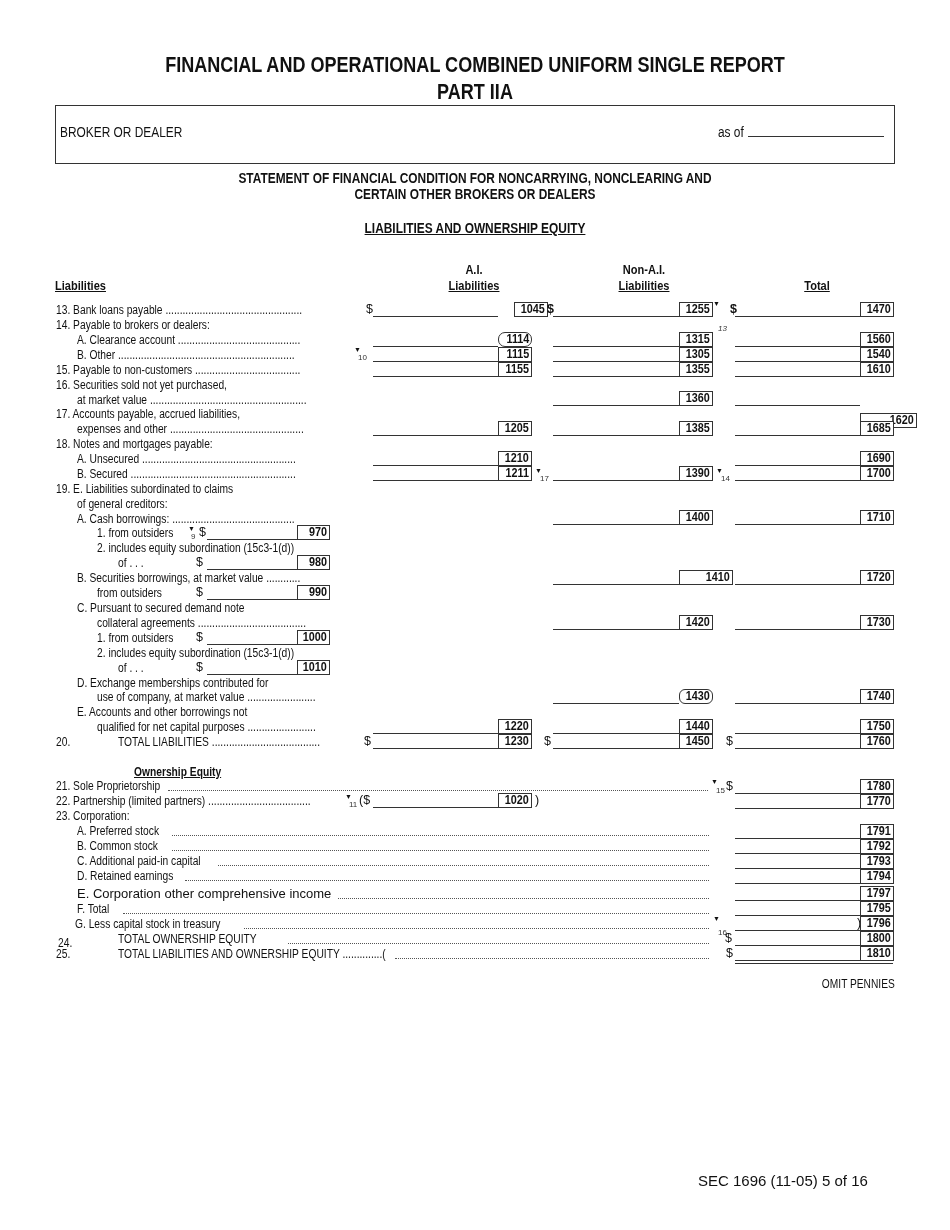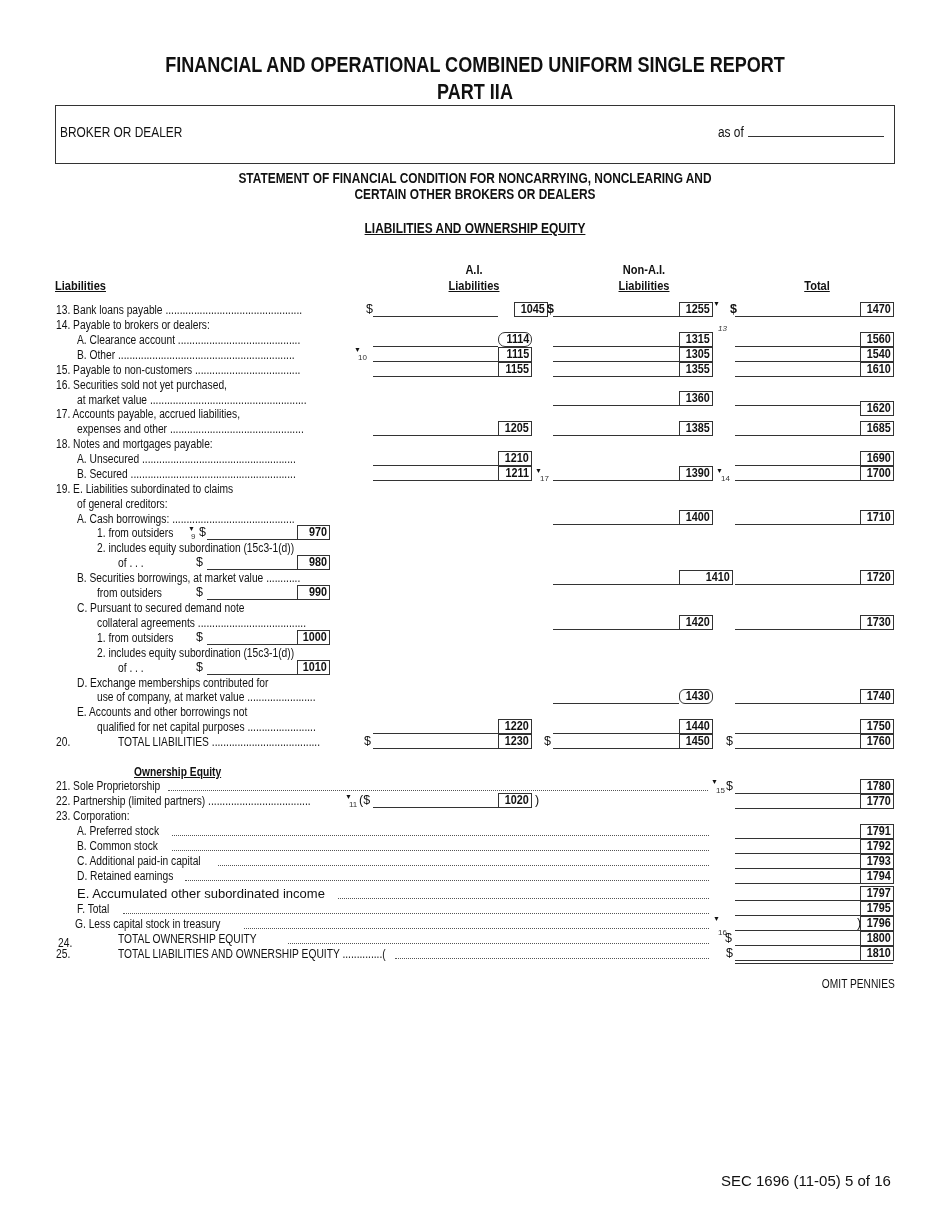--- a/index.html
+++ b/index.html
@@ -88,21 +88,21 @@
 <div class="abs line" style="left:553px; top:376px; width:126px;"></div>
 <div class="abs box" style="left:679px; top:362px; width:30px;"><span class="boxin">1355</span></div>
 <div class="abs line" style="left:735px; top:376px; width:125px;"></div>
 <div class="abs box" style="left:860px; top:362px; width:30px;"><span class="boxin">1610</span></div>
 
 <div class="abs lbl" style="left:56px; top:378px;">16. Securities sold not yet purchased,</div>
 <div class="abs lbl" style="left:77px; top:393px;">at market value .......................................................</div>
 <div class="abs line" style="left:553px; top:405px; width:126px;"></div>
 <div class="abs box" style="left:679px; top:391px; width:30px;"><span class="boxin">1360</span></div>
 <div class="abs line" style="left:735px; top:405px; width:125px;"></div>
-<div class="abs box" style="left:860px; top:401px; width:30px;"><span class="boxin">1620</span></div>
+<div class="abs box" style="left:860px; top:413px; width:30px;padding-left:23px;"><span class="boxin">1620</span></div>
 
 <div class="abs lbl" style="left:56px; top:407px;">17. Accounts payable, accrued liabilities,</div>
 <div class="abs lbl" style="left:77px; top:422px;">expenses and other ...............................................</div>
 <div class="abs line" style="left:373px; top:435px; width:125px;"></div>
 <div class="abs box" style="left:498px; top:421px; width:30px;"><span class="boxin">1205</span></div>
 <div class="abs line" style="left:553px; top:435px; width:126px;"></div>
 <div class="abs box" style="left:679px; top:421px; width:30px;"><span class="boxin">1385</span></div>
 <div class="abs line" style="left:735px; top:435px; width:125px;"></div>
 <div class="abs box" style="left:860px; top:421px; width:30px;"><span class="boxin">1685</span></div>
 
@@ -238,21 +238,21 @@
 <div class="abs lbl" style="left:77px; top:854px;">C.  Additional paid-in capital</div>
 <div class="abs dotline" style="left:218px; top:865px; width:491px;"></div>
 <div class="abs line" style="left:735px; top:868px; width:125px;"></div>
 <div class="abs box" style="left:860px; top:854px; width:30px;"><span class="boxin">1793</span></div>
 
 <div class="abs lbl" style="left:77px; top:869px;">D.  Retained earnings</div>
 <div class="abs dotline" style="left:185px; top:880px; width:524px;"></div>
 <div class="abs line" style="left:735px; top:883px; width:125px;"></div>
 <div class="abs box" style="left:860px; top:869px; width:30px;"><span class="boxin">1794</span></div>
 
-<div class="abs lbl-wide" style="left:77px; top:886px; font-size:13px;">E.  Accumulated other subordinated income</div>
+<div class="abs lbl-wide" style="left:77px; top:886px; font-size:13px;">E.  Corporation other comprehensive income</div>
 <div class="abs dotline" style="left:338px; top:898px; width:371px;"></div>
 <div class="abs line" style="left:735px; top:900px; width:125px;"></div>
 <div class="abs box" style="left:860px; top:886px; width:30px;"><span class="boxin">1797</span></div>
 
 <div class="abs lbl" style="left:77px; top:902px;">F.  Total</div>
 <div class="abs dotline" style="left:123px; top:913px; width:586px;"></div>
 <div class="abs line" style="left:735px; top:915px; width:125px;"></div>
 <div class="abs box" style="left:860px; top:901px; width:30px;"><span class="boxin">1795</span></div>
 
 <div class="abs lbl" style="left:75px; top:917px;">G.  Less capital stock in treasury</div>
@@ -272,13 +272,13 @@
 
 <div class="abs lbl" style="left:56px; top:947px;">25.</div>
 <div class="abs lbl" style="left:118px; top:947px;">TOTAL LIABILITIES AND OWNERSHIP EQUITY ..............(</div>
 <div class="abs dotline" style="left:395px; top:958px; width:314px;"></div>
 <div class="abs dollar" style="left:726px; top:946px;">$</div>
 <div class="abs line" style="left:735px; top:960px; width:125px;"></div>
 <div class="abs box" style="left:860px; top:946px; width:30px;"><span class="boxin">1810</span></div>
 <div class="abs line" style="left:735px; top:963px; width:158px;"></div>
 
 <div class="abs omit" style="right:55px; top:977px;">OMIT PENNIES</div>
-<div class="abs footer" style="left:721px; top:1172px;">SEC 1696 (11-05) 5 of 16</div>
+<div class="abs footer" style="left:698px; top:1172px;">SEC 1696 (11-05) 5 of 16</div>
 
 </body></html>

